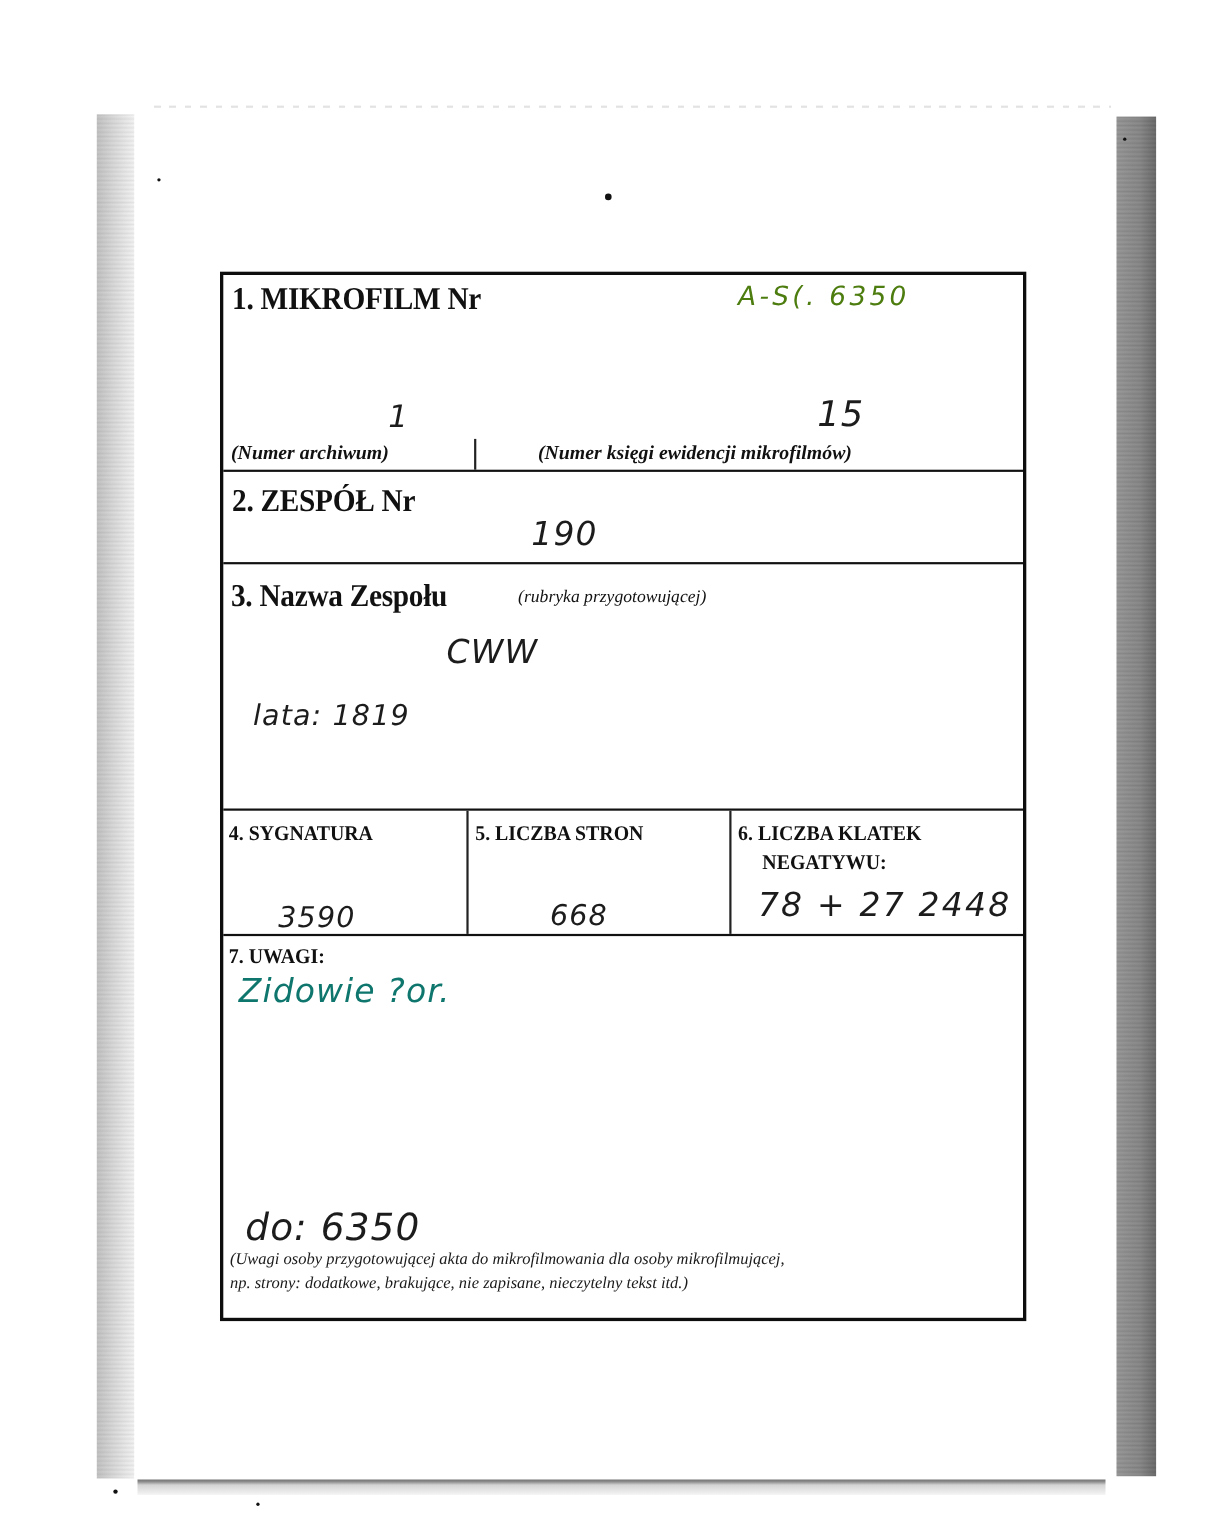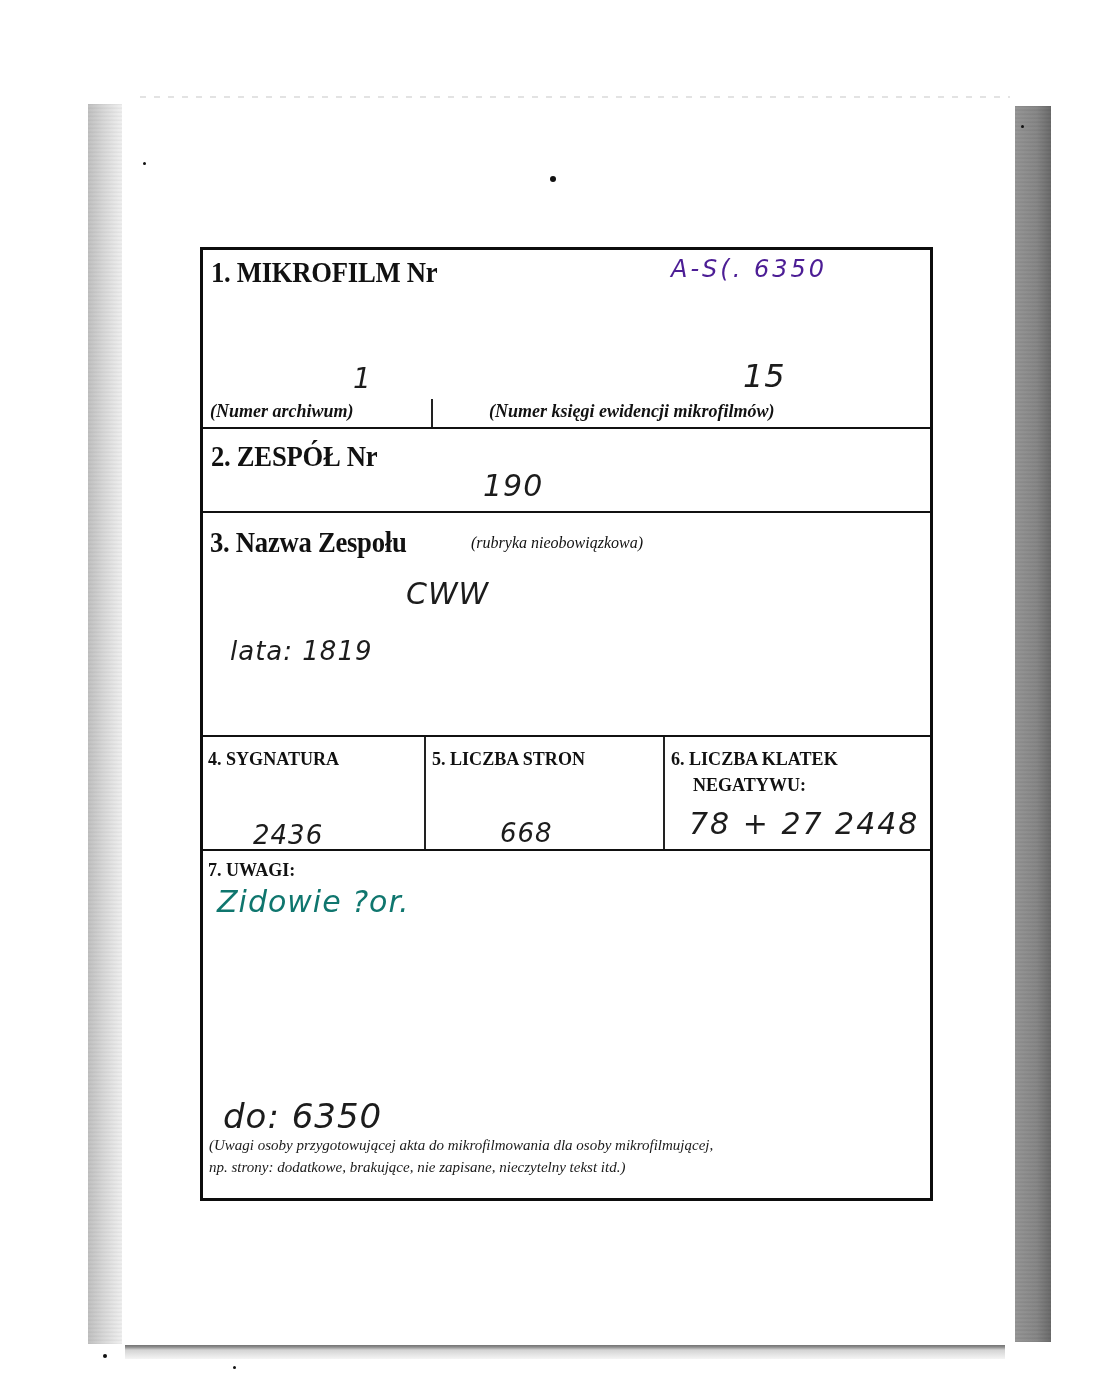--- a/index.html
+++ b/index.html
@@ -140,36 +140,36 @@
   <div class="hline" style="top:261px;"></div>
   <div class="hline" style="top:485px;"></div>
   <div class="hline" style="top:599px;"></div>
 
   <div class="vline" style="left:228px;top:149px;height:28px;"></div>
 
   <div class="vline" style="left:221px;top:487px;height:112px;"></div>
   <div class="vline" style="left:460px;top:487px;height:112px;"></div>
 
   <div class="label-big" style="left:8px;top:6px;">1. MIKROFILM  Nr</div>
-  <div class="hand" style="left:468px;top:5px;font-size:24px;color:#4c1d95;letter-spacing:3px;">A-S(. 6350</div>
+  <div class="hand" style="left:468px;top:5px;font-size:24px;color:#4d7c0f;letter-spacing:3px;">A-S(. 6350</div>
   <div class="hand" style="left:150px;top:112px;font-size:28px;">1</div>
   <div class="italic-hint" style="left:7px;top:151px;">(Numer archiwum)</div>
   <div class="hand" style="left:540px;top:107px;font-size:32px;">15</div>
   <div class="italic-hint" style="left:286px;top:151px;">(Numer księgi ewidencji mikrofilmów)</div>
 
   <div class="label-big" style="left:8px;top:190px;">2. ZESPÓŁ  Nr</div>
   <div class="hand" style="left:280px;top:218px;font-size:30px;">190</div>
 
   <div class="label-big" style="left:7px;top:276px;">3. Nazwa Zespołu</div>
-  <div class="italic-hint light" style="left:268px;top:284px;">(rubryka nieobowiązkowa)</div>
+  <div class="italic-hint light" style="left:268px;top:284px;">(rubryka przygotowującej)</div>
   <div class="hand" style="left:203px;top:326px;font-size:30px;font-style:italic;">CWW</div>
   <div class="hand" style="left:27px;top:386px;font-size:26px;text-align:right;">lata: 1819</div>
 
   <div class="label-small" style="left:5px;top:497px;">4. SYGNATURA</div>
-  <div class="hand" style="left:50px;top:570px;font-size:26px;">2436</div>
+  <div class="hand" style="left:50px;top:570px;font-size:26px;">3590</div>
 
   <div class="label-small" style="left:229px;top:497px;">5. LICZBA  STRON</div>
   <div class="hand" style="left:297px;top:568px;font-size:26px;">668</div>
 
   <div class="label-small" style="left:468px;top:497px;">6. LICZBA  KLATEK</div>
   <div class="label-small" style="left:490px;top:523px;">NEGATYWU:</div>
   <div class="hand" style="left:486px;top:556px;font-size:30px;letter-spacing:2px;">78 + 27 2448</div>
 
   <div class="label-small" style="left:5px;top:608px;">7. UWAGI:</div>
   <div class="hand" style="left:14px;top:634px;font-size:30px;color:#0f766e;">Zidowie ?or.</div>

